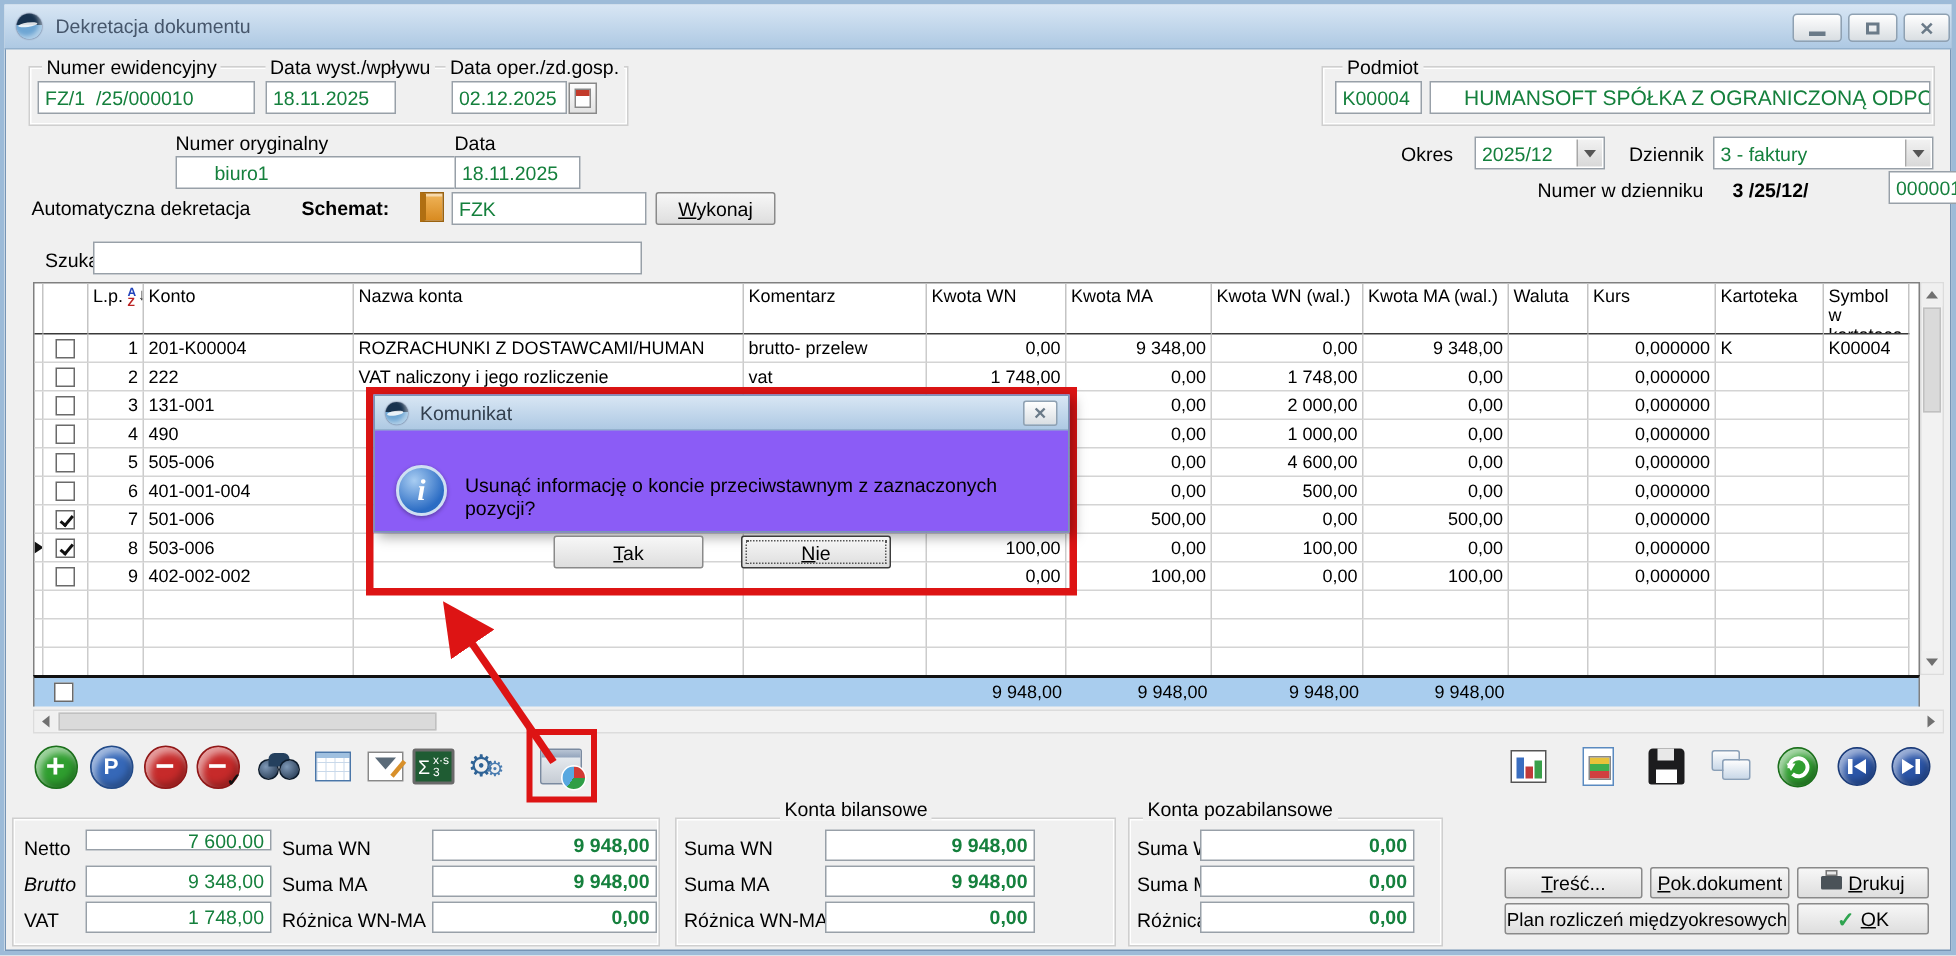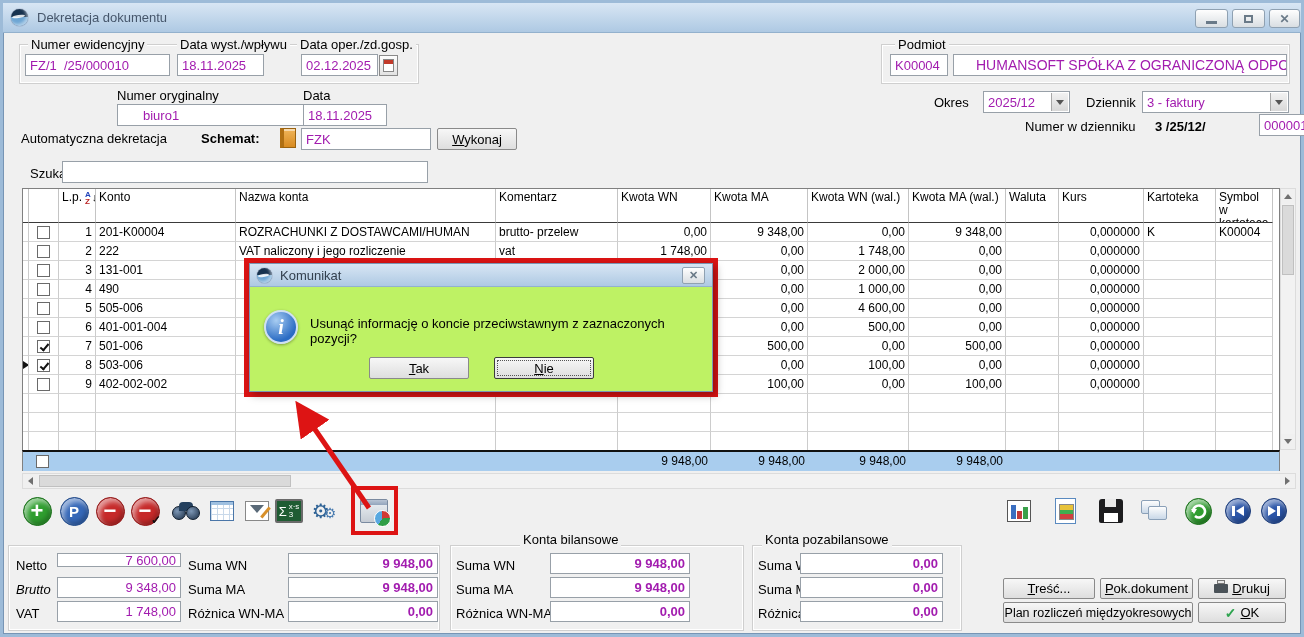--- a/index.html
+++ b/index.html
@@ -19,21 +19,21 @@
     background:linear-gradient(#fefefe,#d9dee2); display:flex; align-items:center; justify-content:center;
     color:#5a6a78; font-size:11px; font-weight:bold; }
   .glyph-min { width:11px; height:3px; background:#6a7a88; margin-top:8px; }
   .glyph-max { width:9px; height:8px; border:2px solid #6a7a88; }
   .glyph-close { font-size:12px; color:#6a7a88; font-weight:bold; }
 
   .lbl { position:absolute; font-size:13px; color:#000; white-space:nowrap; }
   .lbl.on-border { background:#f0f0f0; padding:0 3px; }
   .bold { font-weight:bold; }
   .groupbox { position:absolute; border:1px solid #cfcfcf; box-shadow:1px 1px 0 #fff inset, -1px -1px 0 #fff inset; }
-  .field { position:absolute; background:#fff; border:1px solid #98a0a8; font-size:13px; color:#a21caf;
+  .field { position:absolute; background:#fff; border:1px solid #98a0a8; font-size:13px; color:#15803d;
     display:flex; align-items:center; padding:0 4px; overflow:hidden; white-space:pre; }
   .field.right { justify-content:flex-end; }
   .btn { position:absolute; background:linear-gradient(#f7f7f7,#dedede); border:1px solid #8a8a8a; border-radius:2px;
     font-size:13px; display:flex; align-items:center; justify-content:center; color:#000; gap:4px; }
   .btn .mn { display:block; }
   .btn .mn::first-letter { text-decoration:underline; }
   .dd-btn { position:absolute; right:1px; top:1px; bottom:1px; width:17px;
     background:linear-gradient(#f2f2f2,#d8d8d8); border-left:1px solid #a8a8a8;
     display:flex; align-items:center; justify-content:center; }
   .chev { width:0; height:0; border-left:4px solid transparent; border-right:4px solid transparent; border-top:5px solid #555; }
@@ -116,21 +116,21 @@
   .refresh-ball { width:27px; height:27px; border-radius:50%; background:#2f9e2f; border:1px solid #1c6e1c;
     box-shadow: inset 3px 4px 5px rgba(255,255,255,.6), inset -2px -3px 4px rgba(0,0,0,.3);
     display:flex; align-items:center; justify-content:center; }
   .nav-glyph { display:flex; align-items:center; gap:1px; }
   .nav-bar { width:3px; height:10px; background:#fff; }
   .nav-tri-l { width:0;height:0;border-top:5px solid transparent;border-bottom:5px solid transparent;border-right:8px solid #fff; }
   .nav-tri-r { width:0;height:0;border-top:5px solid transparent;border-bottom:5px solid transparent;border-left:8px solid #fff; }
 
   
   .annotation { position:absolute; border:5px solid #dd1414; z-index:40; }
-  .dialog { position:absolute; left:249px; top:263px; width:464px; height:129px; background:#bef264;
+  .dialog { position:absolute; left:249px; top:263px; width:464px; height:92px; background:#8b5cf6;
     border:1px solid #7a96b4; box-shadow:3px 3px 8px rgba(0,0,0,.35); z-index:41; }
   .dlg-title { position:absolute; left:0; top:0; right:0; height:23px; background:linear-gradient(#d8e6f4,#aec9e3);
     border-bottom:1px solid #93b1cd; display:flex; align-items:center; font-size:13px; color:#33404f; }
   .dlg-close { position:absolute; right:7px; top:3px; width:23px; height:17px; border:1px solid #8fa1b2; border-radius:2px;
     background:linear-gradient(#fefefe,#d9dee2); display:flex; align-items:center; justify-content:center;
     font-size:11px; color:#6a7a88; font-weight:bold; }
   .info-ic { position:absolute; left:14px; top:46px; width:34px; height:34px; border-radius:50%;
     background:radial-gradient(circle at 34% 28%, #a8cdf2, #2b6cc4 70%); border:2px solid #cfe0f2;
     box-shadow:0 1px 3px rgba(0,0,0,.35); display:flex; align-items:center; justify-content:center;
     color:#fff; font-size:20px; font-weight:bold; font-family:"Liberation Serif", serif; font-style:italic; }

